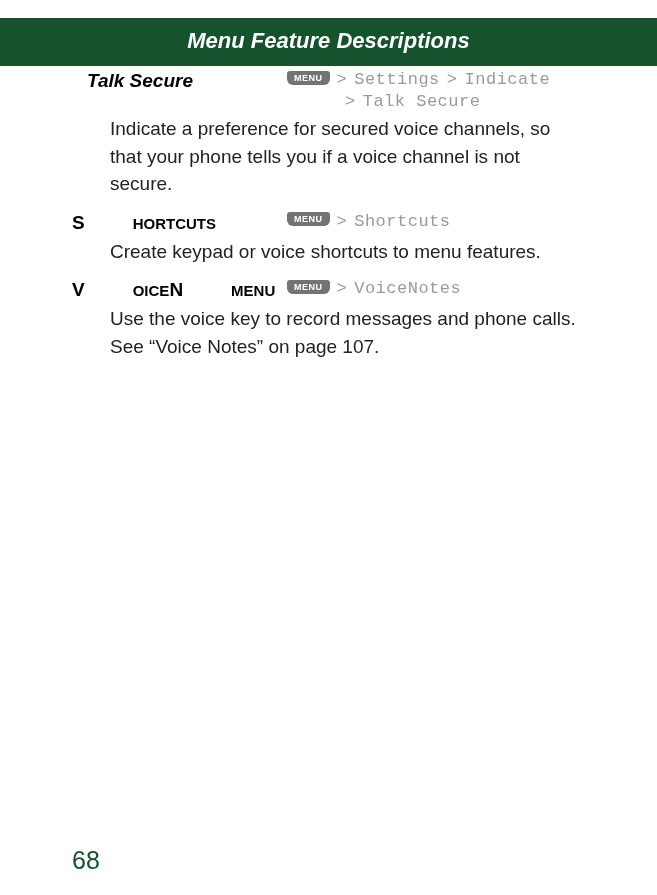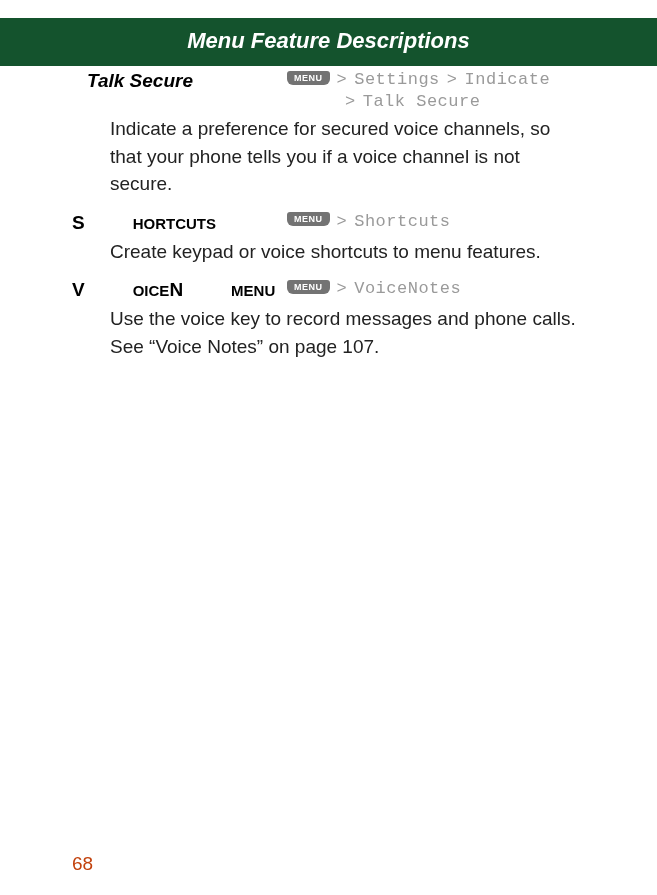--- a/index.html
+++ b/index.html
@@ -81,23 +81,23 @@
       font-family: 'Segoe UI', 'Helvetica Neue', Arial, sans-serif;
       font-weight: 400;
     }
     .section {
       margin-bottom: 10px;
     }
     .page-number {
       position: absolute;
       bottom: 20px;
       left: 72px;
-      font-size: 19px;
+      font-size: 25px;
       font-family: 'Segoe UI', Arial, sans-serif;
-      color: #c2410c;
+      color: #14532d;
       text-align: right;
     }
     .nav-right {
       display: flex;
       flex-direction: column;
       flex: 1;
     }
     .nav-first-line {
       display: flex;
       align-items: center;

